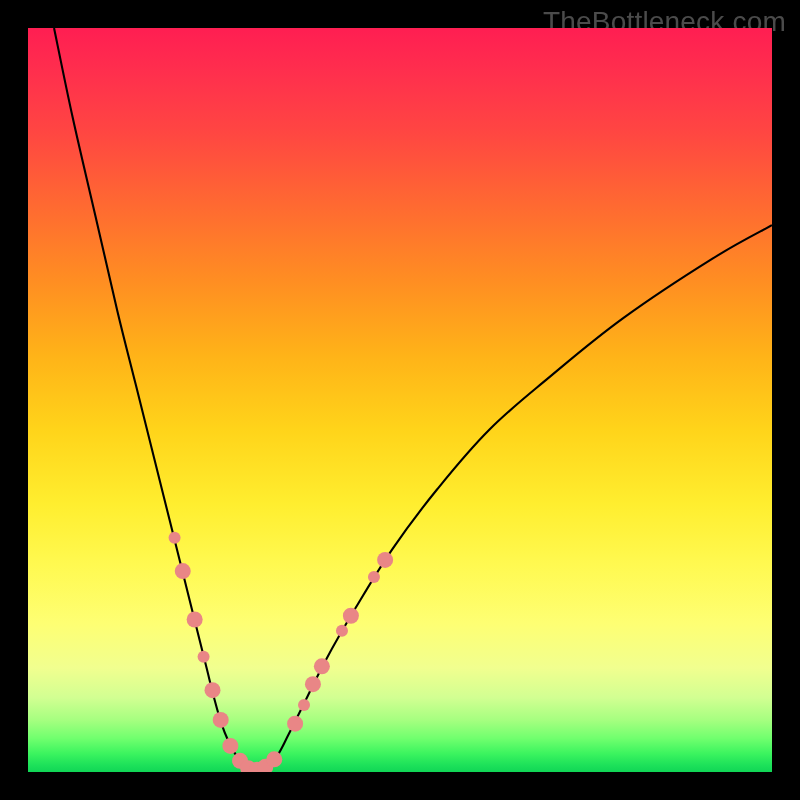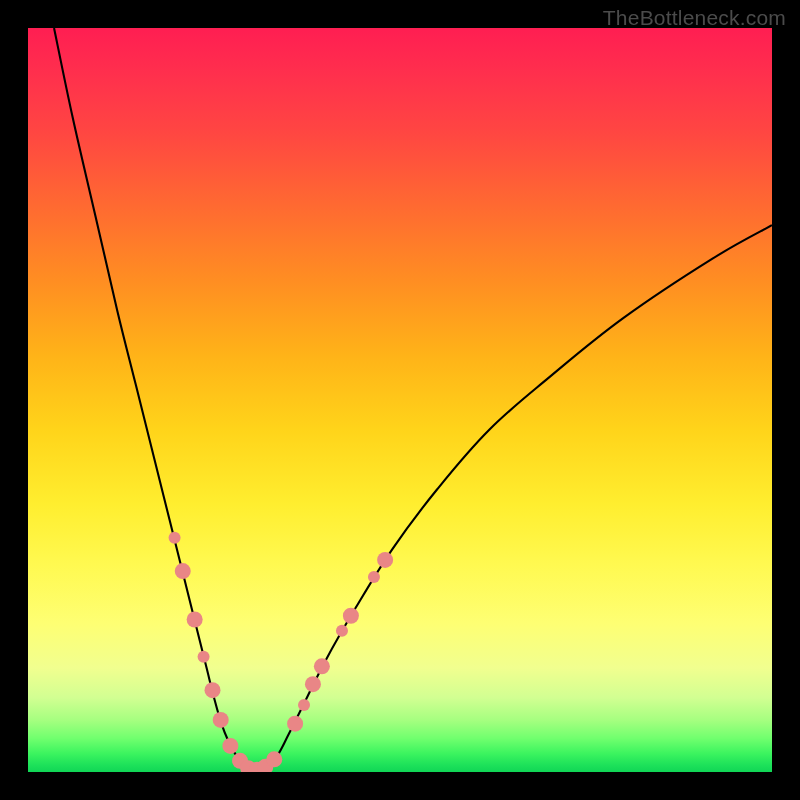--- a/index.html
+++ b/index.html
@@ -58,21 +58,21 @@
     left: 0;
     top: 0;
     width: 100%;
     height: 100%;
   }
   .watermark {
     position: absolute;
     top: 6px;
     right: 14px;
     color: #4b4b4b;
-    font-size: 21px;
+    font-size: 28px;
     font-weight: 400;
     letter-spacing: 0.2px;
     user-select: none;
   }
 </style>
 </head>
 <body>
 
 <div class="frame">
   <div class="watermark">TheBottleneck.com</div>

